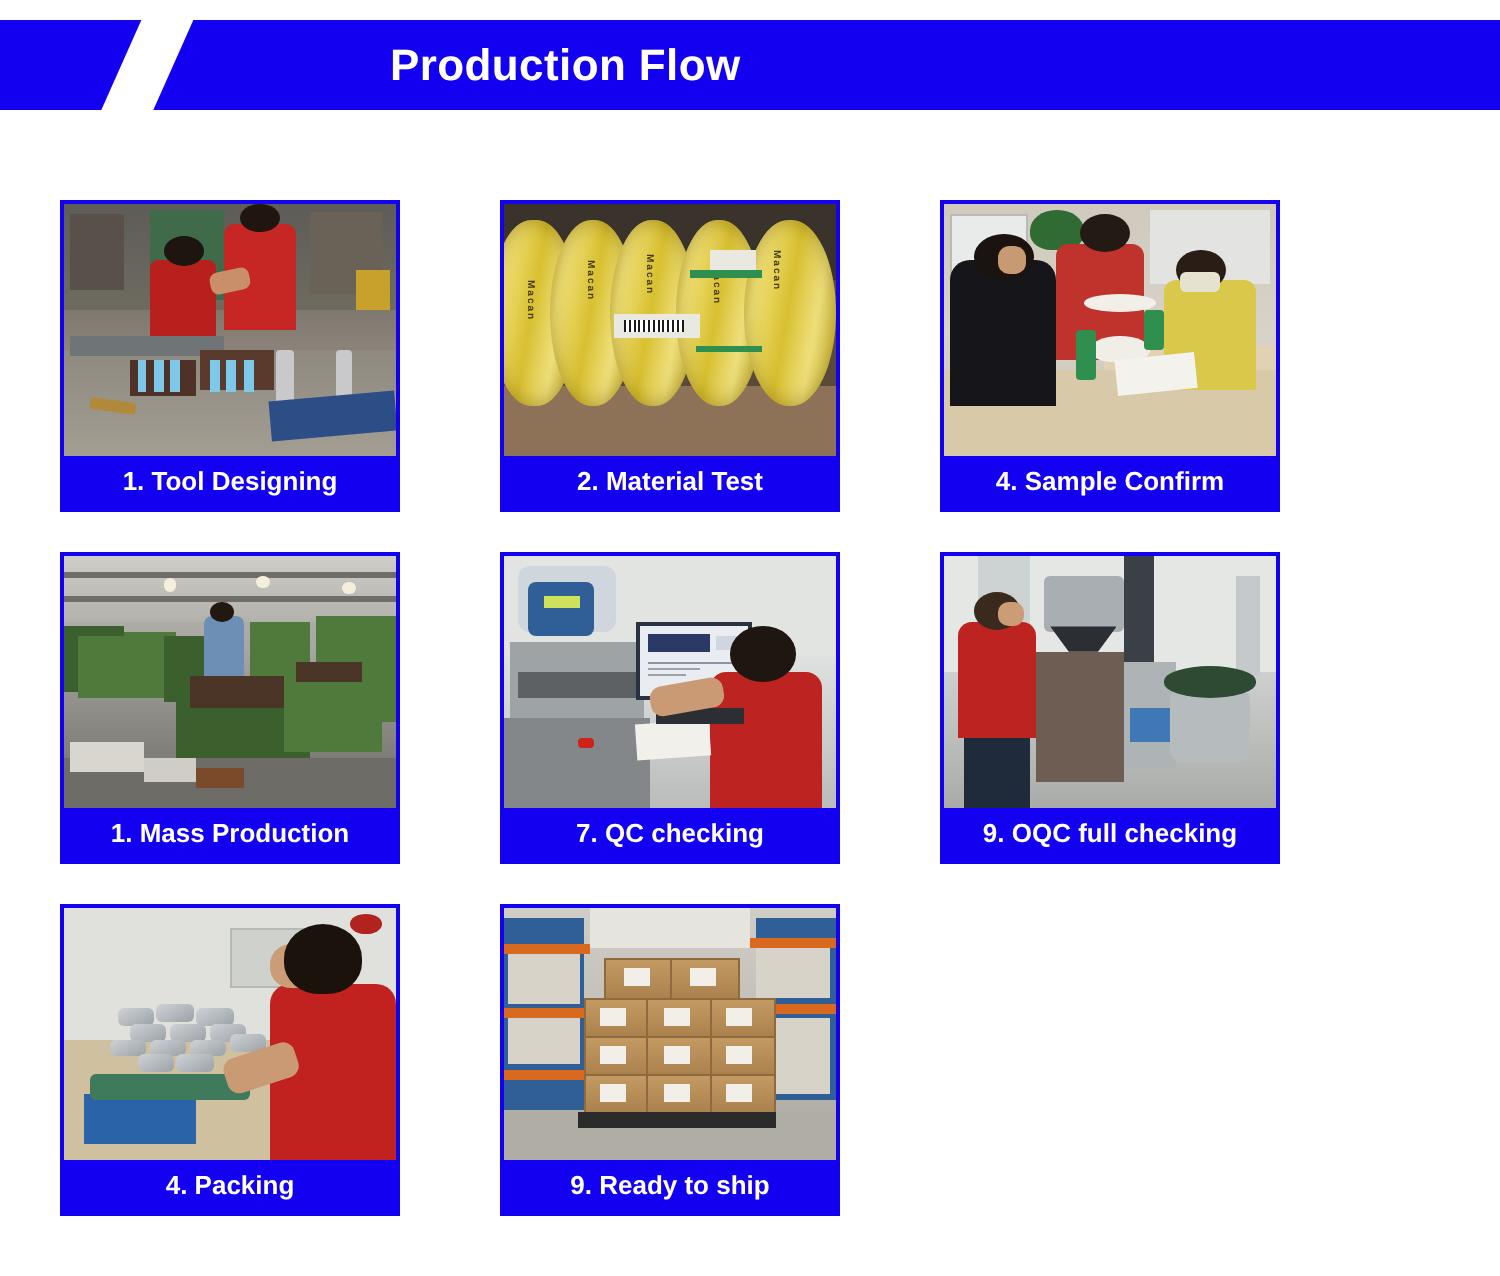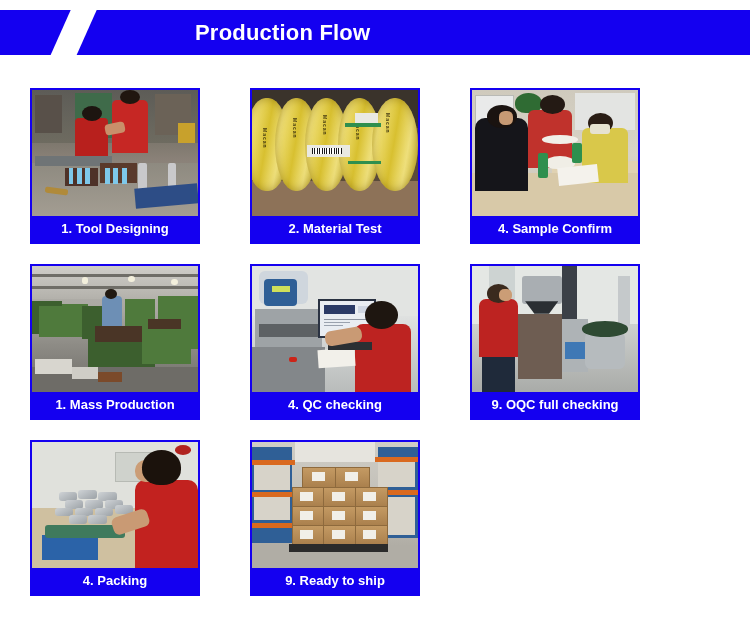--- a/index.html
+++ b/index.html
@@ -44,21 +44,21 @@
     font-size: 22px;
     font-weight: bold;
     letter-spacing: 0.2px;
     white-space: nowrap;
   }
 
   
   .grid {
     position: absolute;
     left: 0;
-    top: 88px;
+    top: 100px;
     width: 670px;
     display: grid;
     grid-template-columns: repeat(3, 170px);
     grid-template-rows: repeat(3, 156px);
     column-gap: 50px;
     row-gap: 20px;
     justify-content: center;
   }
 
   .card {
@@ -388,21 +388,21 @@
             <div class="obj" style="left:6%;  top:68%; width:36%; height:3%; background:#9aa2ae;"></div>
           </div>
         </div>
         <div class="obj red6"></div>
         <div class="obj head6"></div>
         <div class="obj pap6"></div>
         <div class="obj kbd"></div>
         <div class="obj arm6"></div>
       </div>
     </div>
-    <div class="card-label">4. QC checking</div>
+    <div class="card-label">7. QC checking</div>
   </div>
 
   <div class="card">
     <div class="card-photo">
       <div class="scene s7">
         <div class="obj wall7"></div>
         <div class="obj doorw"></div>
         <div class="obj post7"></div>
         <div class="obj col"></div>
         <div class="obj hopper"></div>

